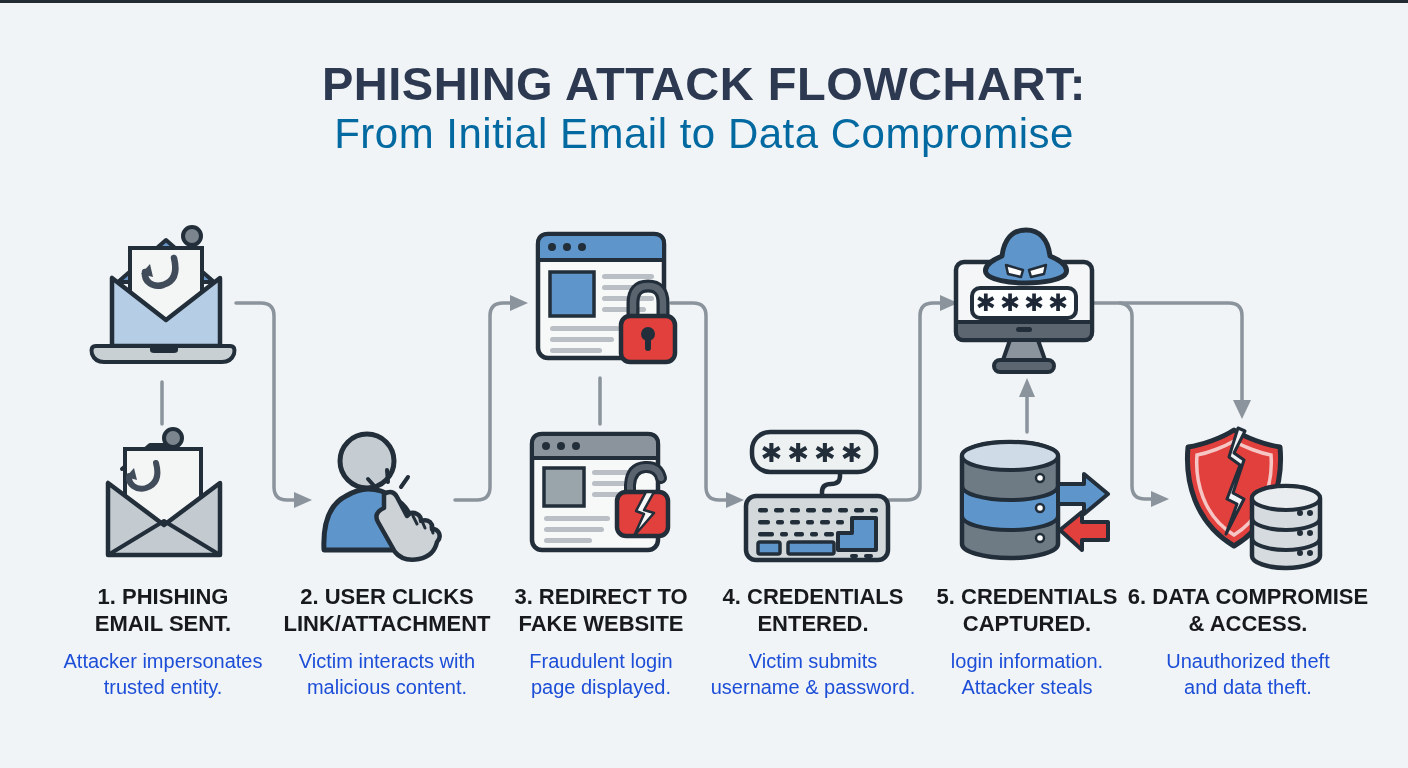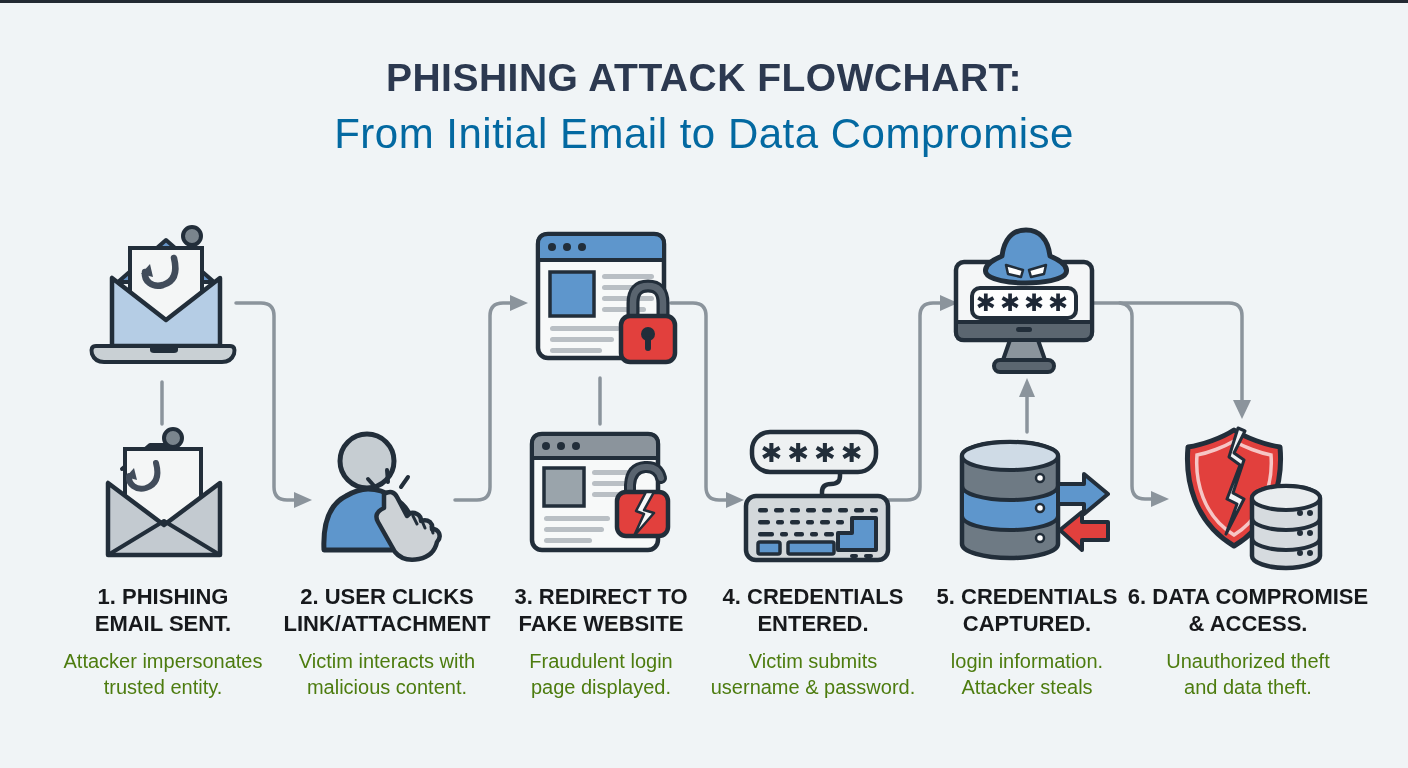--- a/index.html
+++ b/index.html
@@ -4,29 +4,29 @@
 <style>
   html,body{margin:0;padding:0;}
   body{
     width:1408px;height:768px;overflow:hidden;position:relative;
     background:#f0f4f6;
     font-family:"Liberation Sans",sans-serif;
   }
   .topline{position:absolute;top:0;left:0;width:1408px;height:3px;background:#222a32;}
   .title{
     position:absolute;top:56px;left:0;width:1408px;text-align:center;
-    font-size:39px;font-weight:800;letter-spacing:0.5px;color:#2c3950;
+    font-size:47px;font-weight:800;letter-spacing:0.5px;color:#2c3950;
   }
   .subtitle{
     position:absolute;top:110px;left:0;width:1408px;text-align:center;
     font-size:42px;font-weight:400;letter-spacing:0.5px;color:#0369a1;
   }
   .label-block{position:absolute;top:583px;text-align:center;}
   .label-block .h{font-size:22px;line-height:27px;font-weight:700;color:#17191c;}
-  .label-block .d{font-size:20px;line-height:26px;font-weight:400;color:#4d7c0f;}
+  .label-block .d{font-size:20px;line-height:26px;font-weight:400;color:#1d4ed8;}
   .label-block .d-wrap{margin-top:11px;}
   .abs{position:absolute;}
   svg{display:block;overflow:visible;}
   .mask-text{font-family:"DejaVu Sans","Liberation Sans",sans-serif;font-weight:700;}
 </style>
 </head>
 <body>
 
 <div class="canvas">
 

